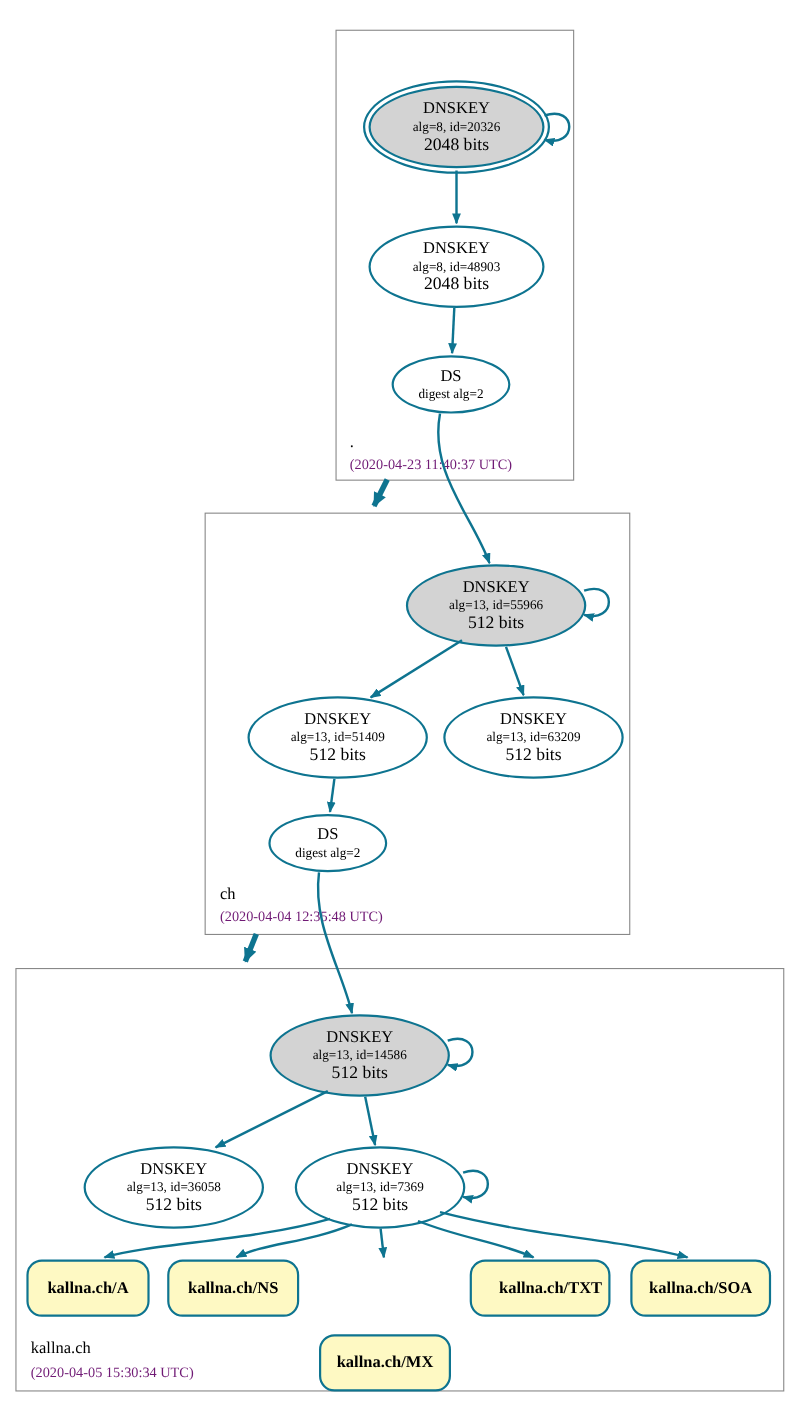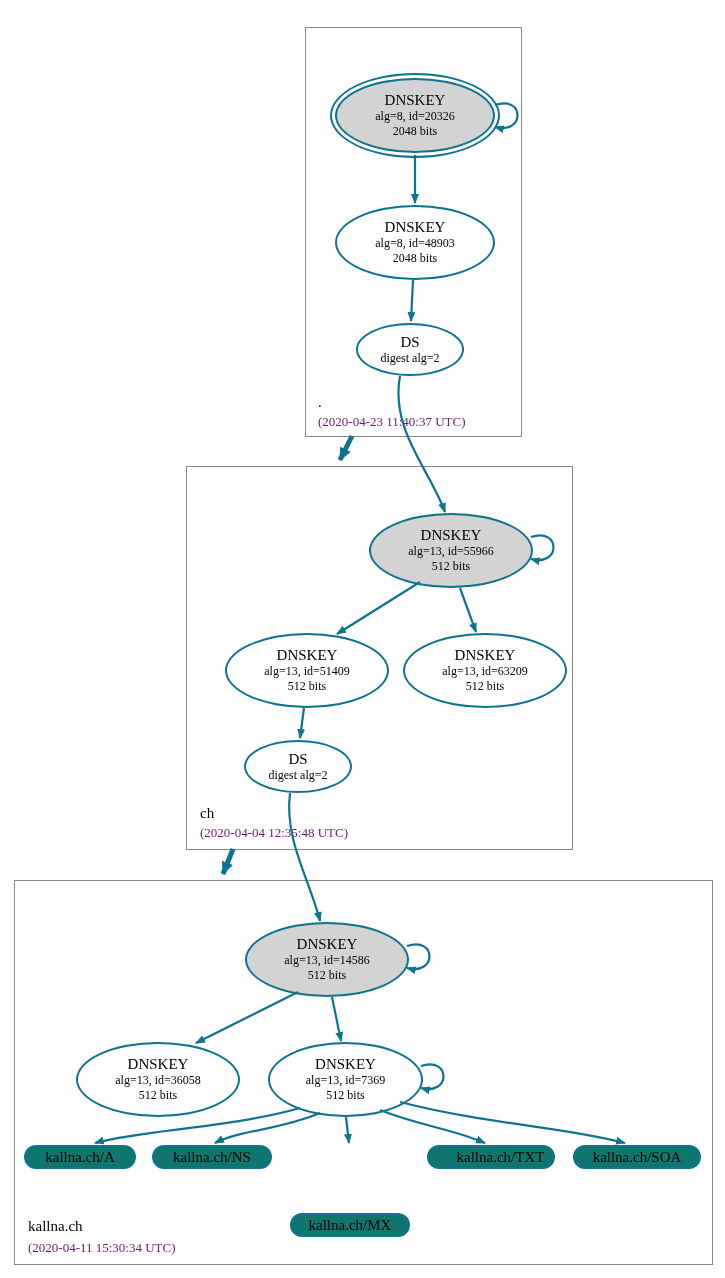--- a/index.html
+++ b/index.html
@@ -40,53 +40,54 @@
   .node.gray { background: #d3d3d3; }
   .node.double::after {
     content: "";
     position: absolute;
     left: -7px; right: -7px; top: -7px; bottom: -7px;
     border: 2.5px solid #0E7490;
     border-radius: 50%;
   }
   .node .t1 { font-size: 15px; }
   .node .t2 { font-size: 12px; }
-  .node .t3 { font-size: 12px; }
+  .node .t3 { font-size: 16px; }
   .rr {
     position: absolute;
     border: 2.5px solid #0E7490;
     border-radius: 14px;
-    background: #0f766e;
+    background: #fef9c3;
     display: flex;
     align-items: center;
     justify-content: center;
     font-size: 15px;
     box-sizing: border-box;
-    height: 24px;
+    height: 52px;
+    font-weight: bold;
   }
   svg.edges {
     position: absolute;
     left: 0; top: 0;
     pointer-events: none;
   }
 </style>
 </head>
 <body>
 
 <div class="zone-box" style="left:305px; top:27px; width:215px; height:408px;"></div>
 <div class="zone-label" style="left:318px; top:394px;">.</div>
 <div class="zone-ts" style="left:318px; top:414px;">(2020-04-23 11:40:37 UTC)</div>
 
 <div class="zone-box" style="left:186px; top:466px; width:385px; height:382px;"></div>
 <div class="zone-label" style="left:200px; top:805px;">ch</div>
 <div class="zone-ts" style="left:200px; top:825px;">(2020-04-04 12:35:48 UTC)</div>
 
 <div class="zone-box" style="left:14px; top:880px; width:697px; height:383px;"></div>
 <div class="zone-label" style="left:28px; top:1218px;">kallna.ch</div>
-<div class="zone-ts" style="left:28px; top:1240px;">(2020-04-11 15:30:34 UTC)</div>
+<div class="zone-ts" style="left:28px; top:1240px;">(2020-04-05 15:30:34 UTC)</div>
 
 <div class="node gray double" style="left:335px; top:78px; width:160px; height:75px;">
   <div class="t1">DNSKEY</div>
   <div class="t2">alg=8, id=20326</div>
   <div class="t3">2048 bits</div>
 </div>
 <div class="node" style="left:335px; top:205px; width:160px; height:75px;">
   <div class="t1">DNSKEY</div>
   <div class="t2">alg=8, id=48903</div>
   <div class="t3">2048 bits</div>

